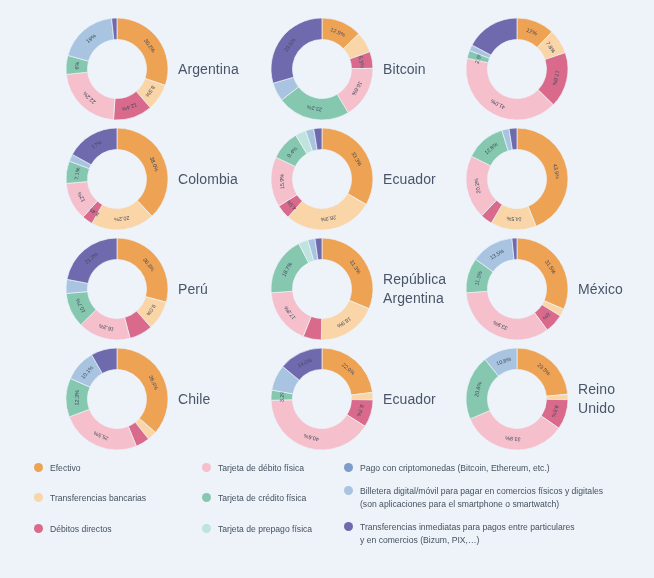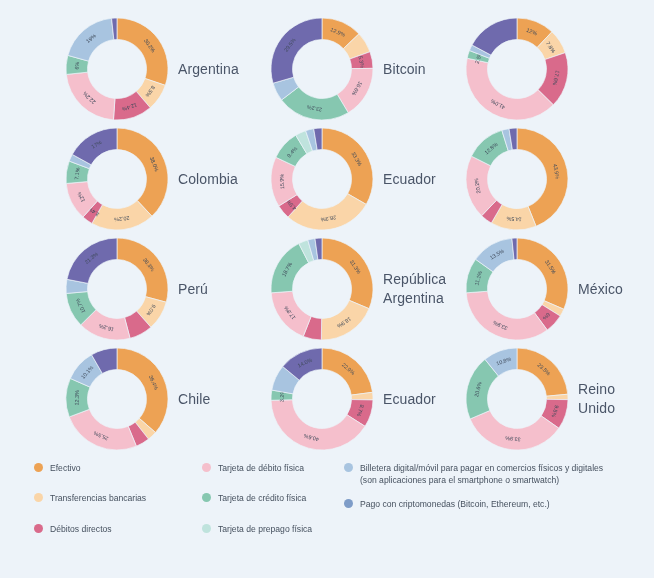--- a/index.html
+++ b/index.html
@@ -301,24 +301,29 @@
           <span class="dot" style="background: rgb(134, 199, 176);"></span>
           <span class="lg-text">Tarjeta de crédito física</span>
         </div>
         <div class="lg-item">
           <span class="dot" style="background: rgb(191, 227, 221);"></span>
           <span class="lg-text">Tarjeta de prepago física</span>
         </div>
       </div>
       <div class="lg-col c3">
         <div class="lg-item">
+          <span class="dot" style="background: rgb(126, 156, 200);"></span>
+          <span class="lg-text">Pago con criptomonedas (Bitcoin, Ethereum, etc.)</span>
+        </div>
+        <div class="lg-item">
           <span class="dot" style="background: rgb(168, 196, 224);"></span>
           <span class="lg-text">Billetera digital/móvil para pagar en comercios físicos y digitales
 (son aplicaciones para el smartphone o smartwatch)</span>
         </div>
         <div class="lg-item">
-          <span class="dot" style="background: rgb(126, 156, 200);"></span>
-          <span class="lg-text">Pago con criptomonedas (Bitcoin, Ethereum, etc.)</span>
+          <span class="dot" style="background: rgb(111, 106, 173);"></span>
+          <span class="lg-text">Transferencias inmediatas para pagos entre particulares
+y en comercios (Bizum, PIX,…)</span>
         </div>
       </div>
     </div>
 
 </div>
 
 </body></html>

